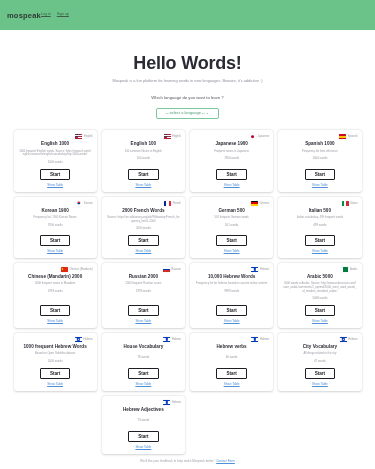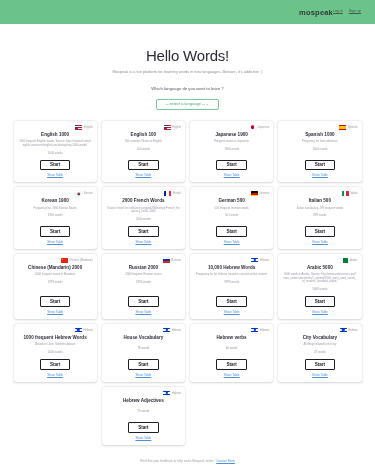--- a/index.html
+++ b/index.html
@@ -6,37 +6,37 @@
   html, body {
     width: 375px; height: 469px;
     font-family: "Liberation Sans", sans-serif;
     background: #ffffff;
     overflow: hidden;
   }
   #app { width: 375px; height: 469px; display: flex; flex-direction: column; position: relative; }
 
   
   .header {
-    height: 24px;
+    height: 30px;
     background: #6cc38a;
-    display: flex; align-items: center; justify-content: flex-end;
+    display: flex; align-items: center; justify-content: flex-start;
     padding: 0 14px 0 7px;
     flex: 0 0 auto;
   }
   .logo { font-size: 7.5px; font-weight: 700; color: #2f3b34; letter-spacing: .2px; }
   .nav-links { display: flex; gap: 6px; align-items: center; }
   .nav-link {
     font-size: 3.6px; color: #3d5c49; text-decoration: underline;
     white-space: nowrap; line-height: 1;
   }
 
   
   .hero { text-align: center; padding-top: 24px; flex: 0 0 auto; }
   .hero-title {
-    font-size: 15px; font-weight: 400; color: #2b2b35;
+    font-size: 18px; font-weight: 700; color: #2b2b35;
     letter-spacing: -.2px; line-height: 1.1;
   }
   .hero-sub {
     font-size: 3.9px; color: #8f8f9a; margin-top: 5px;
     line-height: 1.2;
   }
   .hero-q { font-size: 4.2px; color: #55555f; margin-top: 12px; }
   .lang-select {
     margin: 4px auto 0; display: inline-block;
     border: 0.7px solid #7ac79b; border-radius: 2px;

